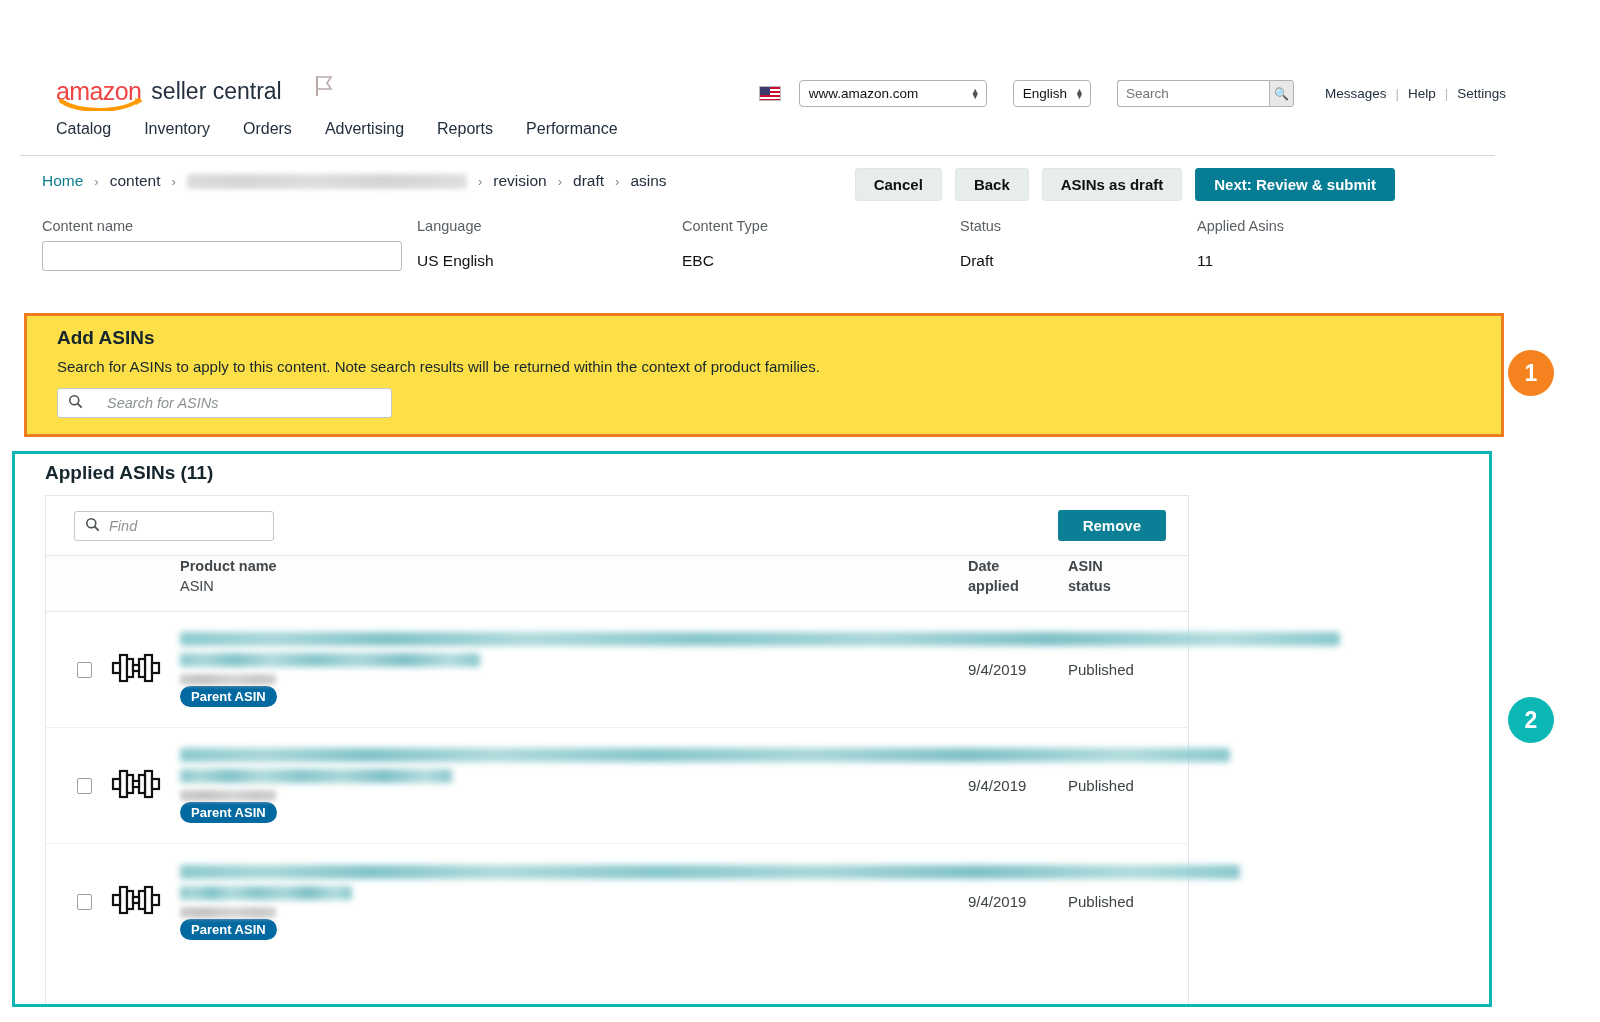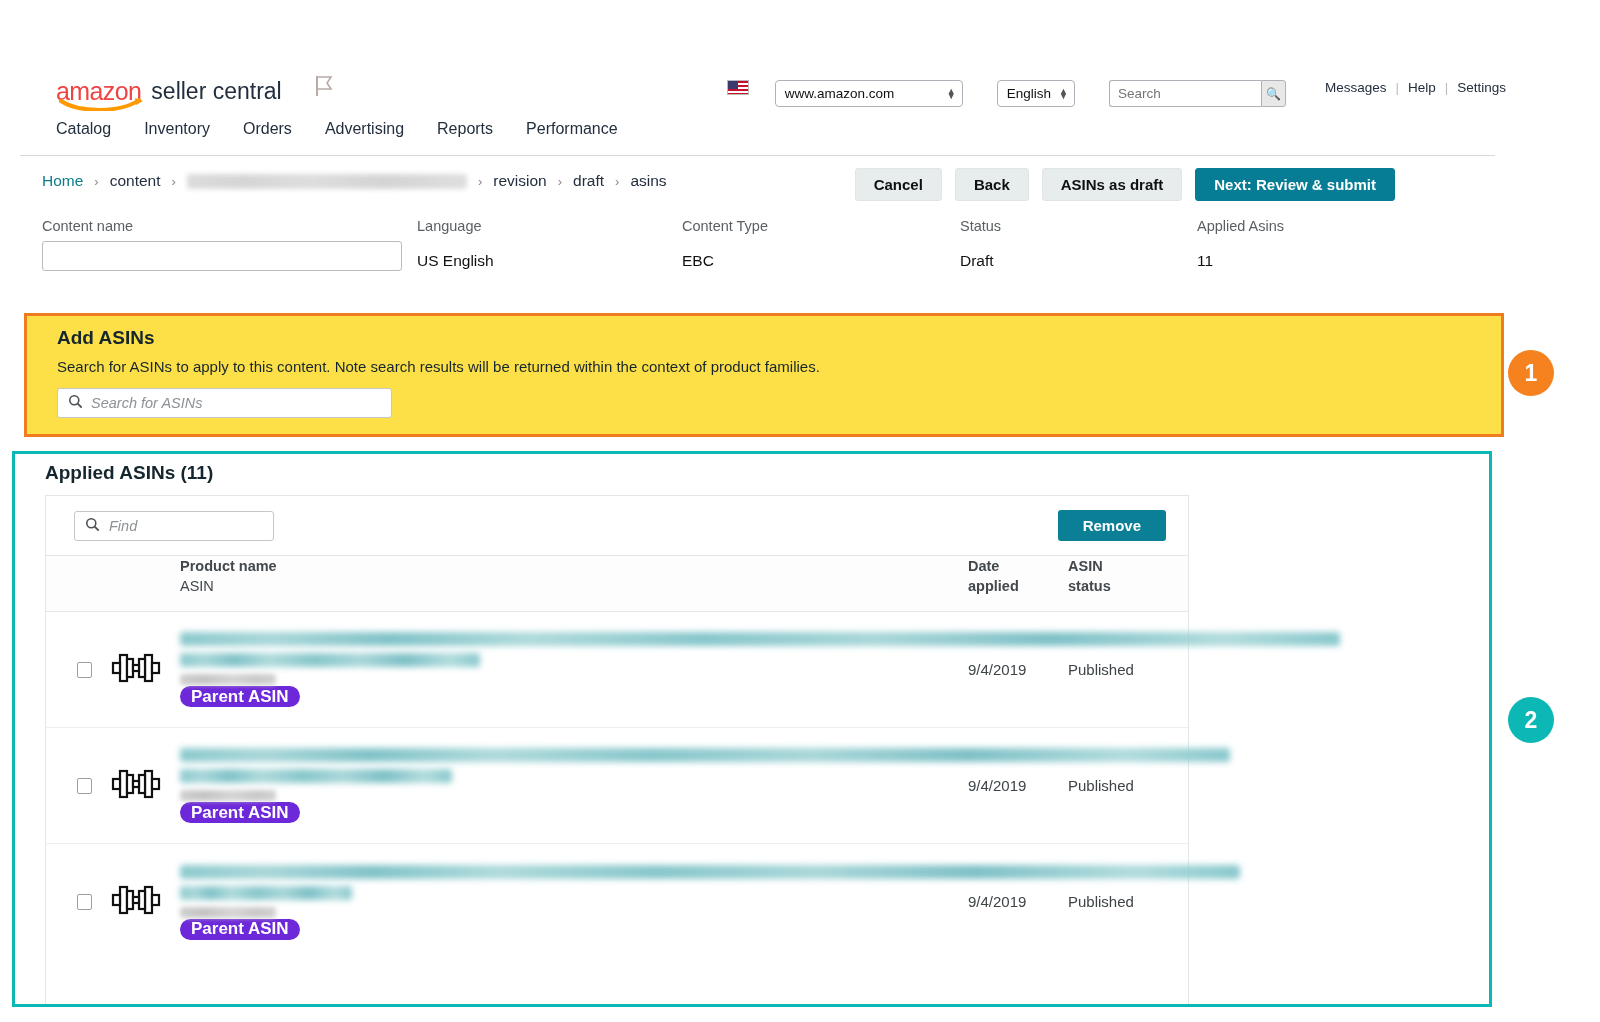--- a/index.html
+++ b/index.html
@@ -25,21 +25,21 @@
   .logo-amazon .smile {
     position: absolute; left: 3px; bottom: -3px; width: 90px; height: 14px;
     overflow: hidden;
   }
   .logo-amazon .smile svg { display:block; }
   .logo-seller { font-size: 23px; color: #232f3e; line-height: 1; padding-bottom:5px; font-weight: 400;}
   .flag-icon { margin-left: 22px; padding-bottom: 6px; }
 
   .hdr-right {
     position: absolute; right: 0; top: 20px;
-    display: flex; align-items: flex-start; gap: 16px;
+    display: flex; align-items: center; gap: 8px;
   }
   .flag-us {
     width: 22px; height: 15px; border:1px solid #bbb; margin-right: 10px;
     background: repeating-linear-gradient(to bottom, #c8102e 0, #c8102e 2px, #fff 2px, #fff 4px);
     position: relative; flex: none;
   }
   .flag-us::after {
     content:""; position:absolute; left:0; top:0; width:10px; height:8px; background:#3c3b6e;
   }
   .select-box {
@@ -107,21 +107,21 @@
   .box-orange {
     position:absolute; left: 24px; top: 313px; width: 1480px; height: 124px;
     border: 3px solid #ef7c1f; background:#fde047;
   }
   .sec-title { font-size: 19px; font-weight: bold; color:#16262e; }
   .add-title { position:absolute; left: 30px; top: 11px; }
   .add-desc { position:absolute; left: 30px; top: 42px; font-size: 15px; color:#16262e; }
   .find-box {
     position:absolute; left: 30px; top: 72px; width: 335px; height: 30px;
     border: 1px solid #c3c7ca; border-radius: 3px; background:#fff;
-    display:flex; align-items:center; gap: 8px; padding: 0 10px;
+    display:flex; align-items:center; gap: 24px; padding: 0 10px;
   }
   .find-box .ph { font-size: 14.5px; color:#8d9295; font-style: italic;}
   .mag { flex:none; }
 
   
   .box-teal {
     position:absolute; left: 12px; top: 451px; width: 1480px; height: 556px;
     border: 3px solid #0cb8b6; background:#fff; overflow:hidden;
   }
   .applied-title { position:absolute; left: 30px; top: 8px; }
@@ -168,21 +168,21 @@
     filter: blur(3px); opacity:.9;
   }
   .blur-asin {
     height: 11px; width: 96px; border-radius: 3px; margin-top: 4px;
     background: linear-gradient(90deg,#c9c9c9,#bdbdbd 25%,#d0d0d0 55%,#c2c2c2 80%,#cccccc);
     filter: blur(2.6px); opacity:.9;
   }
   .parent-badge {
     display:inline-flex; align-items:center; justify-content:center;
     margin-top: 1px; height: 21px; padding: 0 11px; border-radius: 11px;
-    background: #6d28d9; color:#fff; font-size: 17px; font-weight: bold;
+    background: #0369a1; color:#fff; font-size: 13px; font-weight: bold;
   }
   .cell-txt { font-size: 15px; color:#3d4447; }
 
   
   .anno {
     position:absolute; width: 46px; height: 46px; border-radius:50%;
     display:flex; align-items:center; justify-content:center;
     color:#fff; font-size: 23px; font-weight: bold;
   }
   .anno-1 { left: 1508px; top: 350px; background:#f5821f; }

